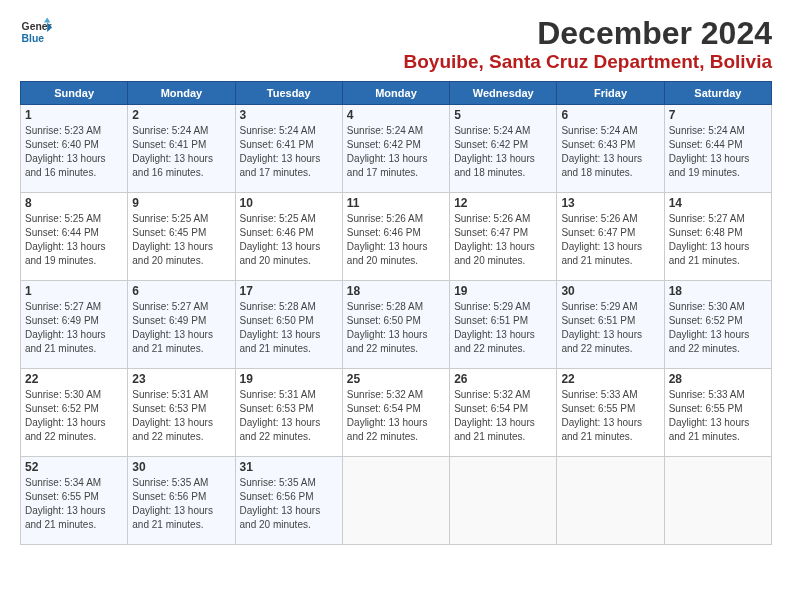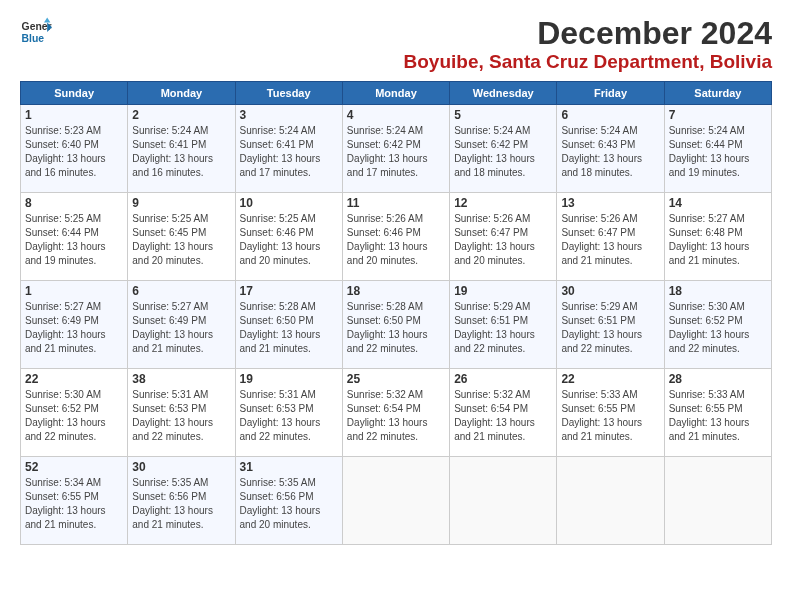--- a/index.html
+++ b/index.html
@@ -144,21 +144,21 @@
           <td><span class="day-num">1</span><span class="day-info">Sunrise: 5:27 AM<br>Sunset: 6:49 PM<br>Daylight: 13 hours<br>and 21 minutes.</span></td>
           <td><span class="day-num">6</span><span class="day-info">Sunrise: 5:27 AM<br>Sunset: 6:49 PM<br>Daylight: 13 hours<br>and 21 minutes.</span></td>
           <td><span class="day-num">17</span><span class="day-info">Sunrise: 5:28 AM<br>Sunset: 6:50 PM<br>Daylight: 13 hours<br>and 21 minutes.</span></td>
           <td><span class="day-num">18</span><span class="day-info">Sunrise: 5:28 AM<br>Sunset: 6:50 PM<br>Daylight: 13 hours<br>and 22 minutes.</span></td>
           <td><span class="day-num">19</span><span class="day-info">Sunrise: 5:29 AM<br>Sunset: 6:51 PM<br>Daylight: 13 hours<br>and 22 minutes.</span></td>
           <td><span class="day-num">30</span><span class="day-info">Sunrise: 5:29 AM<br>Sunset: 6:51 PM<br>Daylight: 13 hours<br>and 22 minutes.</span></td>
           <td><span class="day-num">18</span><span class="day-info">Sunrise: 5:30 AM<br>Sunset: 6:52 PM<br>Daylight: 13 hours<br>and 22 minutes.</span></td>
         </tr>
         <tr>
           <td><span class="day-num">22</span><span class="day-info">Sunrise: 5:30 AM<br>Sunset: 6:52 PM<br>Daylight: 13 hours<br>and 22 minutes.</span></td>
-          <td><span class="day-num">38</span><span class="day-info">Sunrise: 5:31 AM<br>Sunset: 6:53 PM<br>Daylight: 13 hours<br>and 22 minutes.</span></td>
+          <td><span class="day-num">23</span><span class="day-info">Sunrise: 5:31 AM<br>Sunset: 6:53 PM<br>Daylight: 13 hours<br>and 22 minutes.</span></td>
           <td><span class="day-num">19</span><span class="day-info">Sunrise: 5:31 AM<br>Sunset: 6:53 PM<br>Daylight: 13 hours<br>and 22 minutes.</span></td>
           <td><span class="day-num">25</span><span class="day-info">Sunrise: 5:32 AM<br>Sunset: 6:54 PM<br>Daylight: 13 hours<br>and 22 minutes.</span></td>
           <td><span class="day-num">26</span><span class="day-info">Sunrise: 5:32 AM<br>Sunset: 6:54 PM<br>Daylight: 13 hours<br>and 21 minutes.</span></td>
           <td><span class="day-num">22</span><span class="day-info">Sunrise: 5:33 AM<br>Sunset: 6:55 PM<br>Daylight: 13 hours<br>and 21 minutes.</span></td>
           <td><span class="day-num">28</span><span class="day-info">Sunrise: 5:33 AM<br>Sunset: 6:55 PM<br>Daylight: 13 hours<br>and 21 minutes.</span></td>
         </tr>
         <tr>
           <td><span class="day-num">52</span><span class="day-info">Sunrise: 5:34 AM<br>Sunset: 6:55 PM<br>Daylight: 13 hours<br>and 21 minutes.</span></td>
           <td><span class="day-num">30</span><span class="day-info">Sunrise: 5:35 AM<br>Sunset: 6:56 PM<br>Daylight: 13 hours<br>and 21 minutes.</span></td>
           <td><span class="day-num">31</span><span class="day-info">Sunrise: 5:35 AM<br>Sunset: 6:56 PM<br>Daylight: 13 hours<br>and 20 minutes.</span></td>

